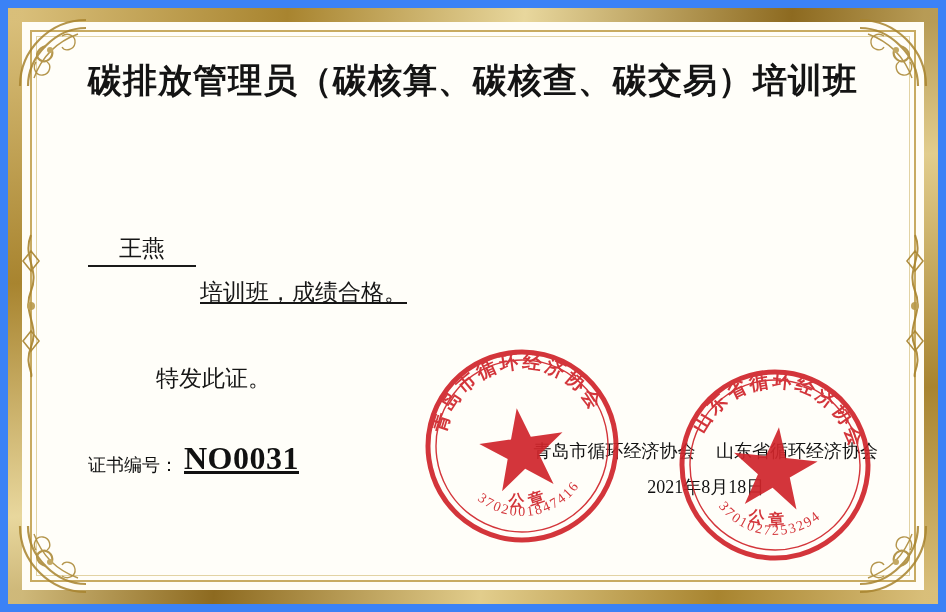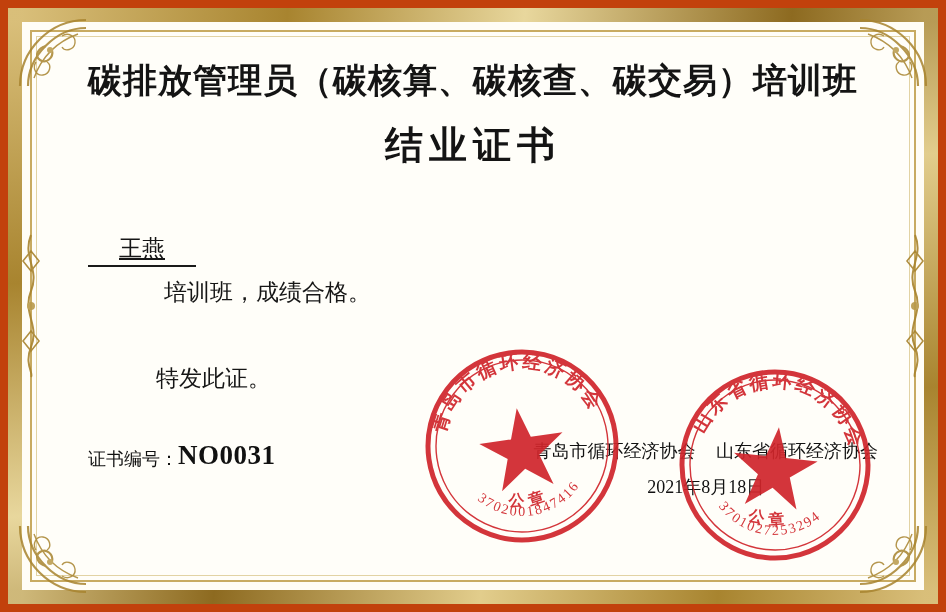--- a/index.html
+++ b/index.html
@@ -8,21 +8,21 @@
     background: #ffffff;
   }
   body {
     font-family: "Liberation Serif", "DejaVu Serif", serif;
   }
   .page {
     position: relative;
     width: 946px;
     height: 612px;
     overflow: hidden;
-    background: #c2410c;
+    background: #3b82f6;
   }
 
   
   .frame-outer {
     position: absolute;
     left: 8px; top: 8px;
     width: 930px; height: 596px;
     box-sizing: border-box;
     border: 14px solid #b99a4a;
     border-image: linear-gradient(135deg,#d9bf7a 0%,#a8842f 18%,#e8d79d 34%,#8d6a20 52%,#e2cd8c 70%,#a8842f 86%,#d9bf7a 100%) 1;
@@ -104,56 +104,58 @@
     left: 52px;
     right: 30px;
     font-size: 23px;
     color: #161616;
     line-height: 52px;
   }
   .line1 {
     display: flex;
     align-items: center;
     white-space: nowrap;
-    text-decoration: underline;
   }
   .name-blank {
     display: inline-block;
     min-width: 96px;
     text-align: center;
     border-bottom: 2px solid #1a1a1a;
     font-size: 23px;
     padding: 0 6px 1px 6px;
     margin-right: 10px;
     line-height: 30px;
   }
   .line2 {
-    margin-left: 76px;
+    margin-left: 112px;
     white-space: nowrap;
+    text-decoration: underline;
   }
   .line3 {
     margin-top: 34px;
     margin-left: 68px;
     white-space: nowrap;
   }
 
   .cert-no {
     position: absolute;
     left: 52px;
     top: 404px;
     font-size: 19px;
     color: #111;
     display: flex;
     align-items: flex-end;
   }
   .cert-no .lbl { font-size: 18px; }
   .cert-no .val {
     font-weight: bold;
-    font-size: 27px;
+    font-size: 32px;
     letter-spacing: .5px;
+    margin-left: 6px;
+    text-decoration: underline;
   }
 
   .signers {
     position: absolute;
     right: 24px;
     top: 398px;
     text-align: center;
     font-size: 18px;
     color: #111;
     line-height: 34px;
@@ -284,21 +286,20 @@
         <path d="M13 20 l8 10 -8 10 -8 -10z" stroke-width="1.6"></path>
         <path d="M13 100 l8 10 -8 10 -8 -10z" stroke-width="1.6"></path>
       </g>
       <circle cx="13" cy="75" r="4" fill="#b99a4a"></circle>
     </svg>
   </div>
 
   <div class="content">
 
     <div class="title-main">碳排放管理员（碳核算、碳核查、碳交易）培训班</div>
-    <div class="title-sub">结业证书</div>
 
     <div class="body-block">
       <div class="line1">
         <span class="name-blank">王燕</span>
       </div>
       <div class="line2">培训班，成绩合格。</div>
       <div class="line3">特发此证。</div>
     </div>
 
     <div class="cert-no">

